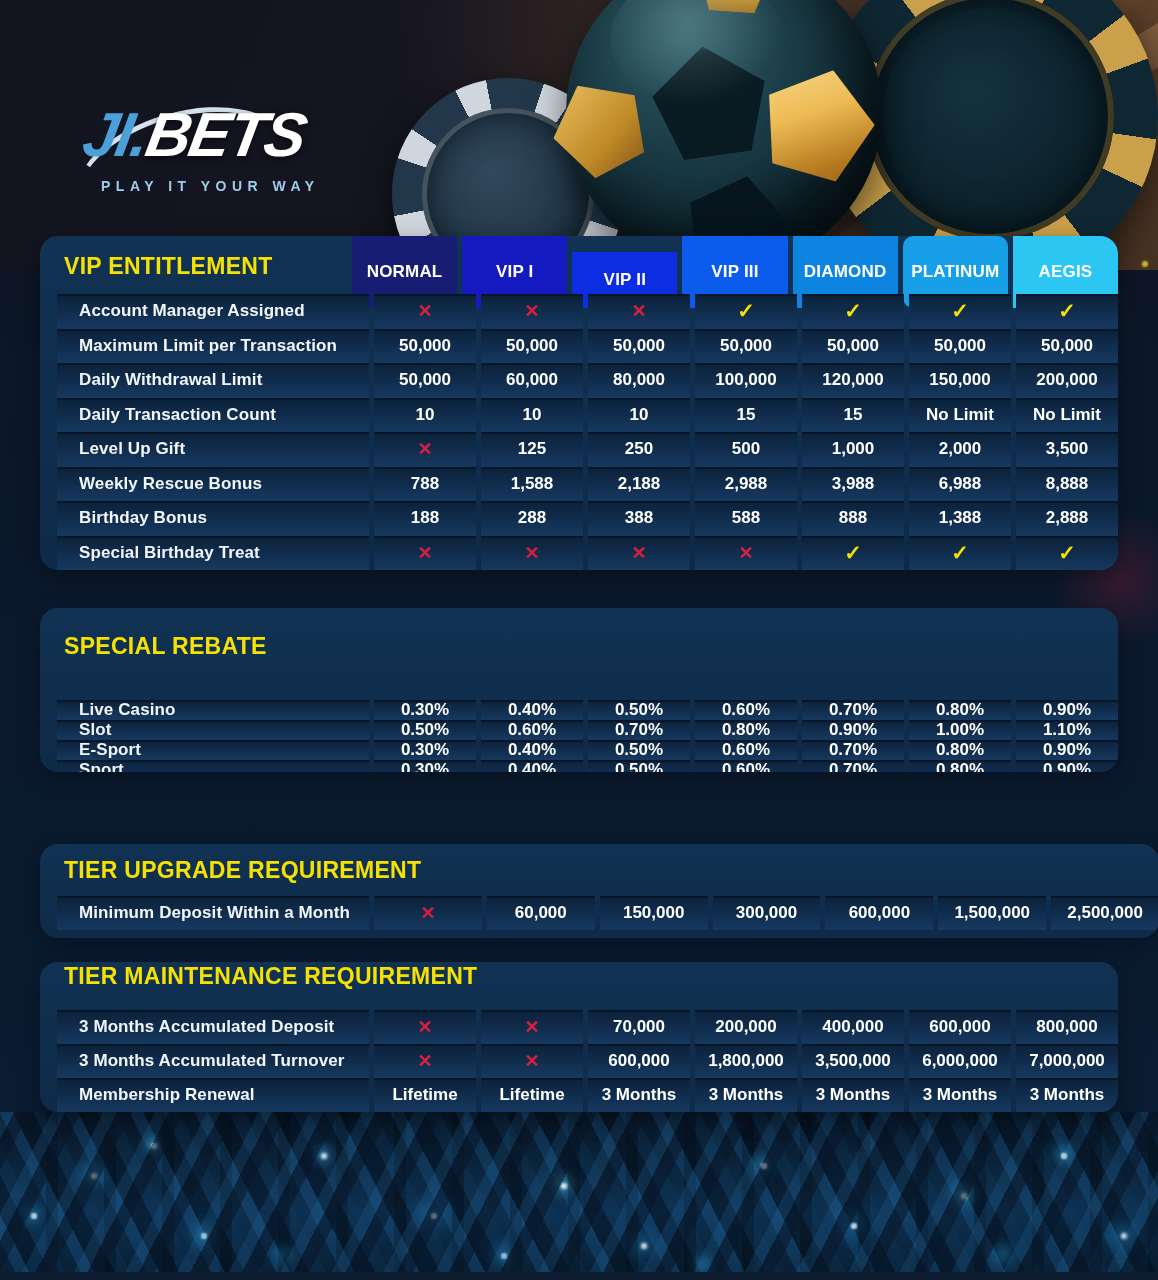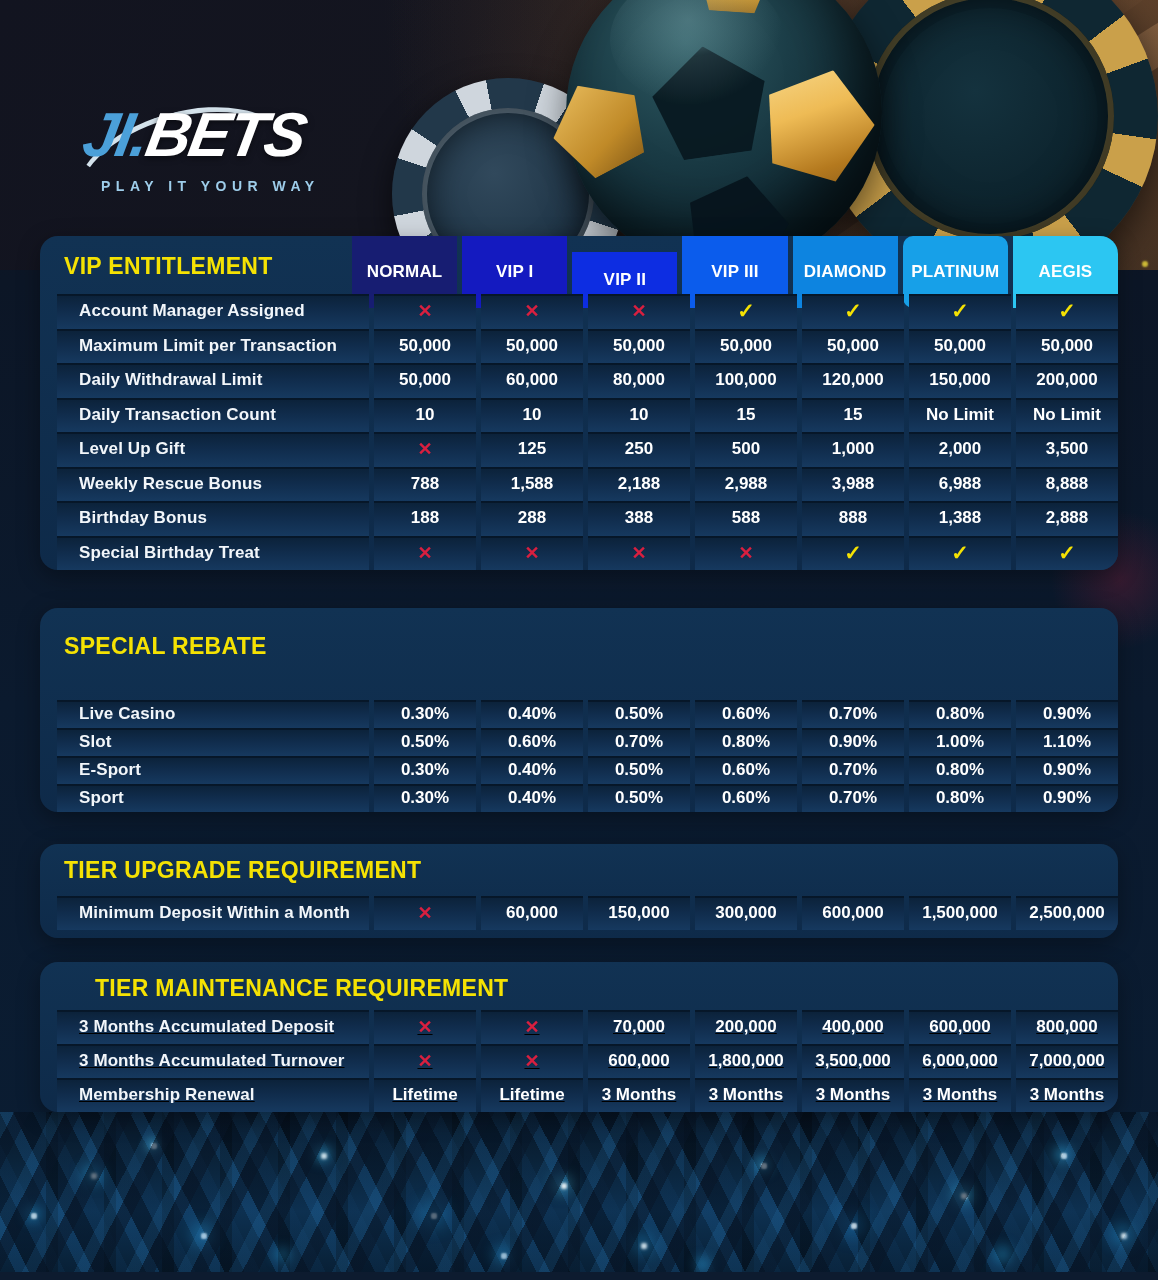--- a/index.html
+++ b/index.html
@@ -69,36 +69,36 @@
     transform:rotate(-16deg);z-index:3;}
   .tagline{position:absolute;left:101px;top:178px;z-index:4;color:#9ecdea;font-weight:bold;
     font-size:14px;letter-spacing:5.5px;}
   
   .glow-red{position:absolute;left:1050px;top:510px;width:140px;height:140px;z-index:0;
     background:radial-gradient(circle,rgba(200,30,60,.22),transparent 70%);}
   
   .tbl{position:absolute;left:40px;width:1078px;border-radius:18px;overflow:hidden;z-index:2;
     background:linear-gradient(180deg,#113253 0%,#0e2a49 100%);box-shadow:0 6px 22px rgba(0,0,0,.35);}
   #t0{top:236px;height:334px;}
-  #t1{top:608px;height:204px;}
-  #t2{top:844px;height:94px;}
+  #t1{top:608px;height:164px;}
+  #t2{top:844px;height:94px;padding-left:41px;}
   #t3{top:962px;height:150px;}
   .tbl-title{position:absolute;left:24px;margin:0;color:#f5e203;font-size:23px;font-weight:bold;letter-spacing:.3px;}
   #t0 .tbl-title{top:17px;}
   #t1 .tbl-title{top:25px;}
   #t2 .tbl-title{top:13px;}
-  #t3 .tbl-title{top:13px;margin-left:31px;}
+  #t3 .tbl-title{top:1px;}
   .hdr-band{position:absolute;left:312px;right:0;top:0;height:72px;display:flex;gap:5px;}
   .hcell{flex:1;display:flex;align-items:center;justify-content:center;color:#fff;
     font-weight:bold;font-size:17px;letter-spacing:.2px;}
   .rows{position:absolute;left:17px;right:0;bottom:0;display:flex;flex-direction:column;}
   #t0 .rows{top:58px;}
   #t1 .rows{top:68px;margin-top:24px;}
   #t2 .rows{top:52px;bottom:8px;}
-  #t3 .rows{top:48px;text-decoration:underline;}
+  #t3 .rows{top:48px;}
   .row{flex:1;display:flex;gap:5px;}
   .cell{background:linear-gradient(180deg,#0b2138 0%,#102c4c 48%,#16395f 100%);
     box-shadow:inset 0 2px 0 rgba(4,14,28,.55);
     display:flex;align-items:center;justify-content:center;
     color:#fff;font-weight:bold;font-size:17px;}
   .cell.label{width:312px;box-sizing:border-box;justify-content:flex-start;padding-left:22px;
     color:#f2f6fa;letter-spacing:.1px;}
   .cell.val{flex:1;}
   .cell.check{color:#f5e203;font-size:21px;}
   .cell.cross{color:#d91f3f;font-size:18px;}

